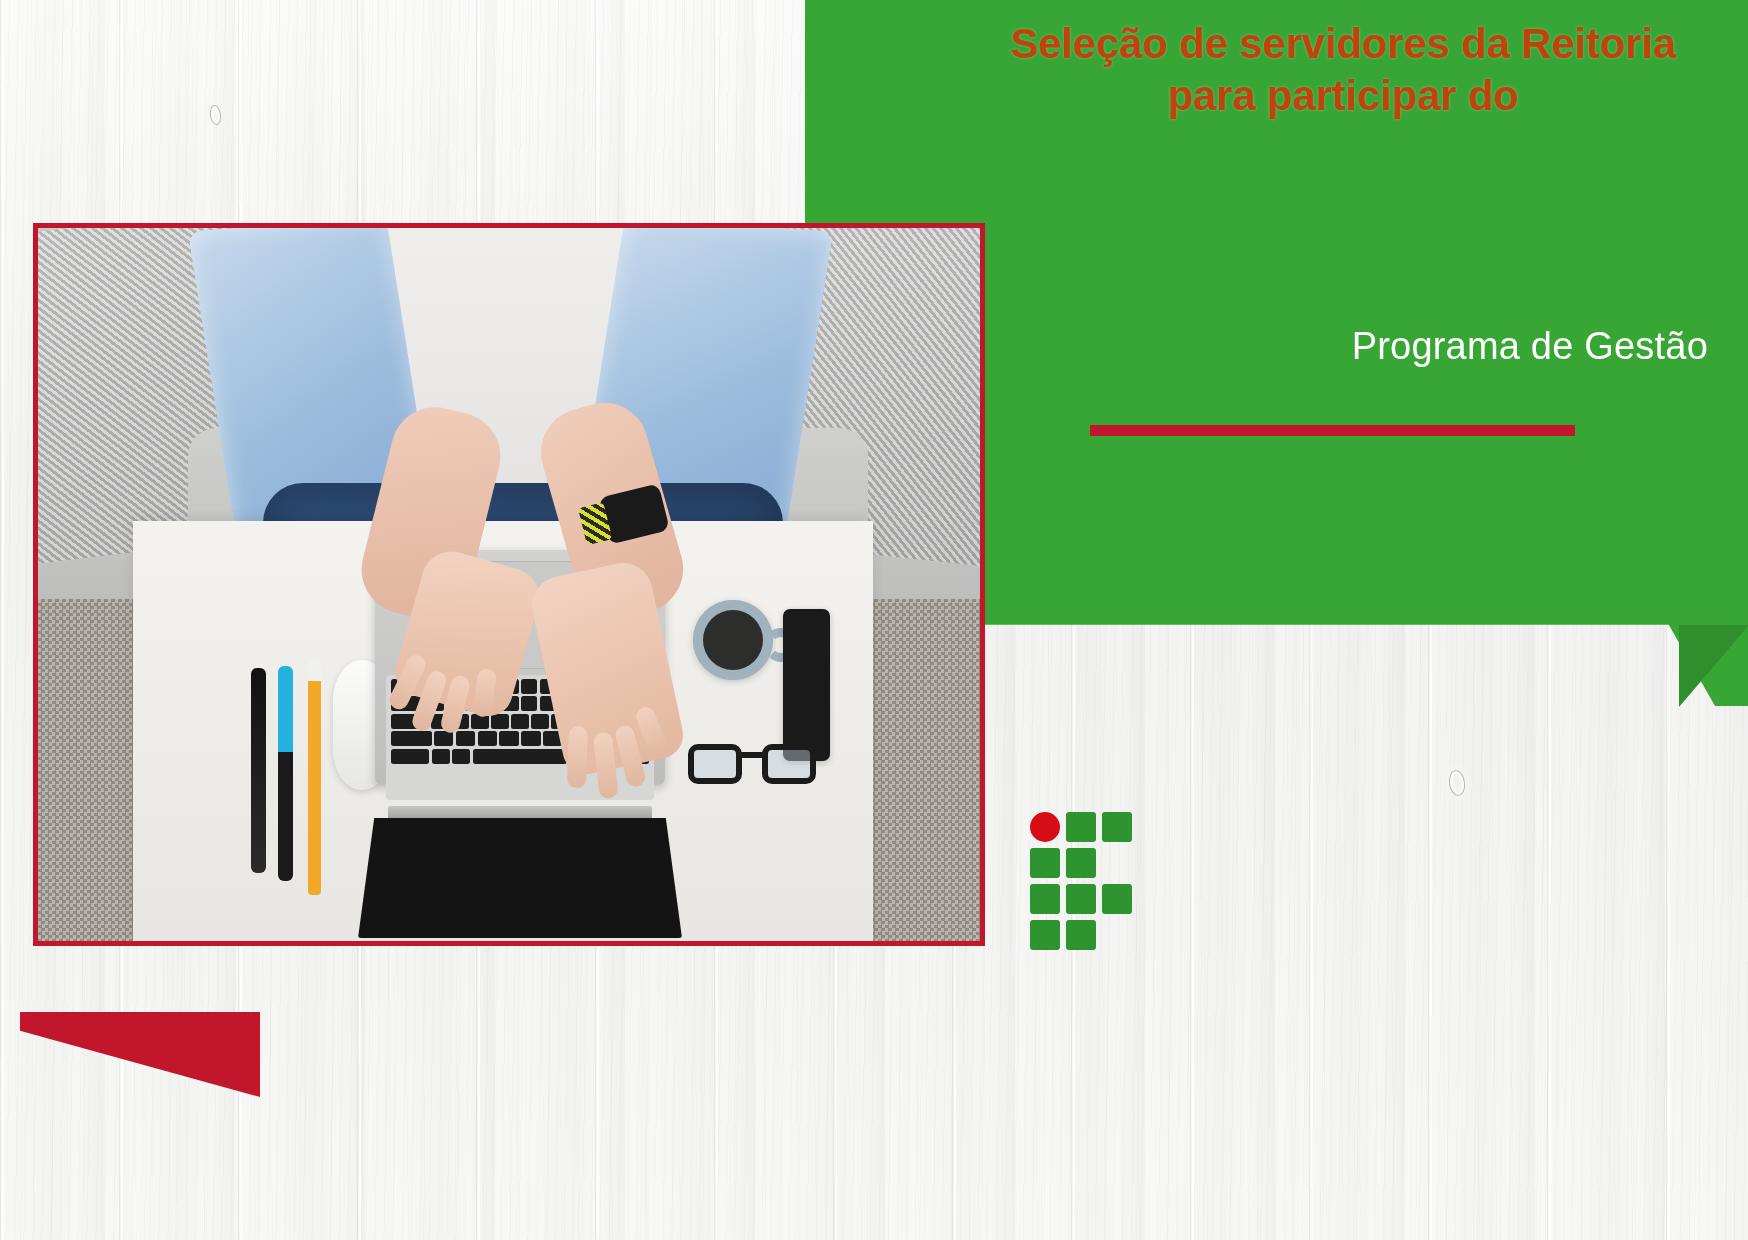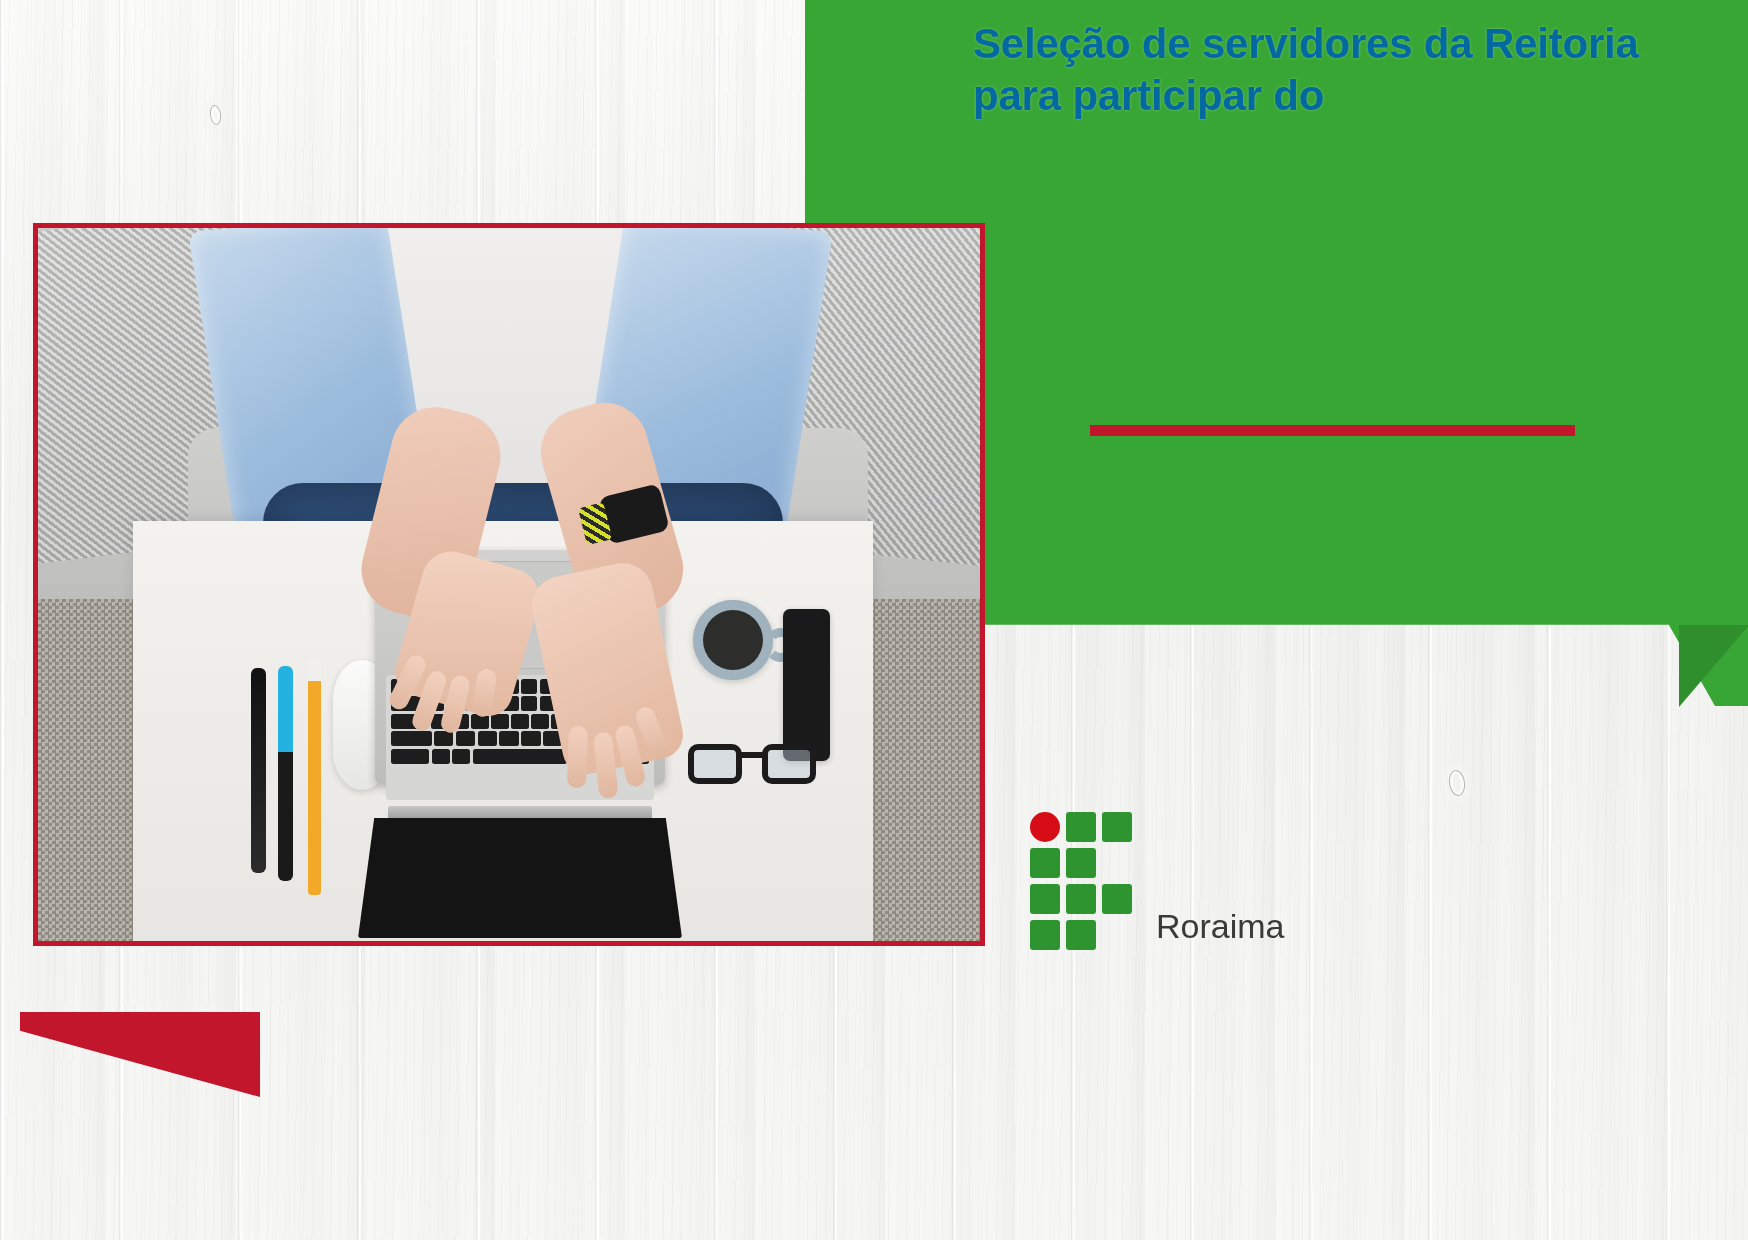--- a/index.html
+++ b/index.html
@@ -63,22 +63,22 @@
     background:#2f8f2d;
     clip-path: polygon(0 0, 100% 0, 0 100%);
     z-index:5;
   }
   .panel-inner{
     position:absolute; left:805px; top:0; width:943px; height:706px;
     z-index:6; pointer-events:none;
   }
   .headline{
     position:absolute; right:35px; top:18px; width:740px;
-    text-align:left;
-    color:#0369a1;
+    text-align:center;
+    color:#c2410c;
     font-weight:bold;
     font-size:42px;
     line-height:1.23;
     letter-spacing:-.2px;
     text-shadow:0 0 3px rgba(255,255,255,.35);
     pointer-events:auto;
   }
   .pgd{
     position:absolute; right:58px; top:138px; width:740px;
     text-align:right;
@@ -257,20 +257,21 @@
   <div class="planks"></div>
   <div class="grain"></div>
   <div class="knot" style="left:1449px; top:770px;"></div>
   <div class="knot" style="left:210px; top:105px; width:11px; height:20px;"></div>
 
   <div class="green-panel"></div>
   <div class="green-fold"></div>
 
   <div class="panel-inner">
     <div class="headline">Seleção de servidores da Reitoria para participar do</div>
+    <div class="subtitle">Programa de Gestão</div>
     <div class="red-rule"></div>
   </div>
 
   <div class="photo-flag"></div>
 
   <div class="photo-card">
     <div class="photo">
       <div class="wall"></div>
       <div class="couch"></div>
       <div class="cushion l"></div>
@@ -399,17 +400,16 @@
 
       <div class="cell"></div>
       <div class="cell"></div>
       <div class="cell"></div>
 
       <div class="cell"></div>
       <div class="cell"></div>
       <div class="cell empty"></div>
     </div>
     <div class="logo-text">
-      <div class="logo-sub">Roraima</div>
     </div>
   </div>
 
 </div>
 
 </body></html>

